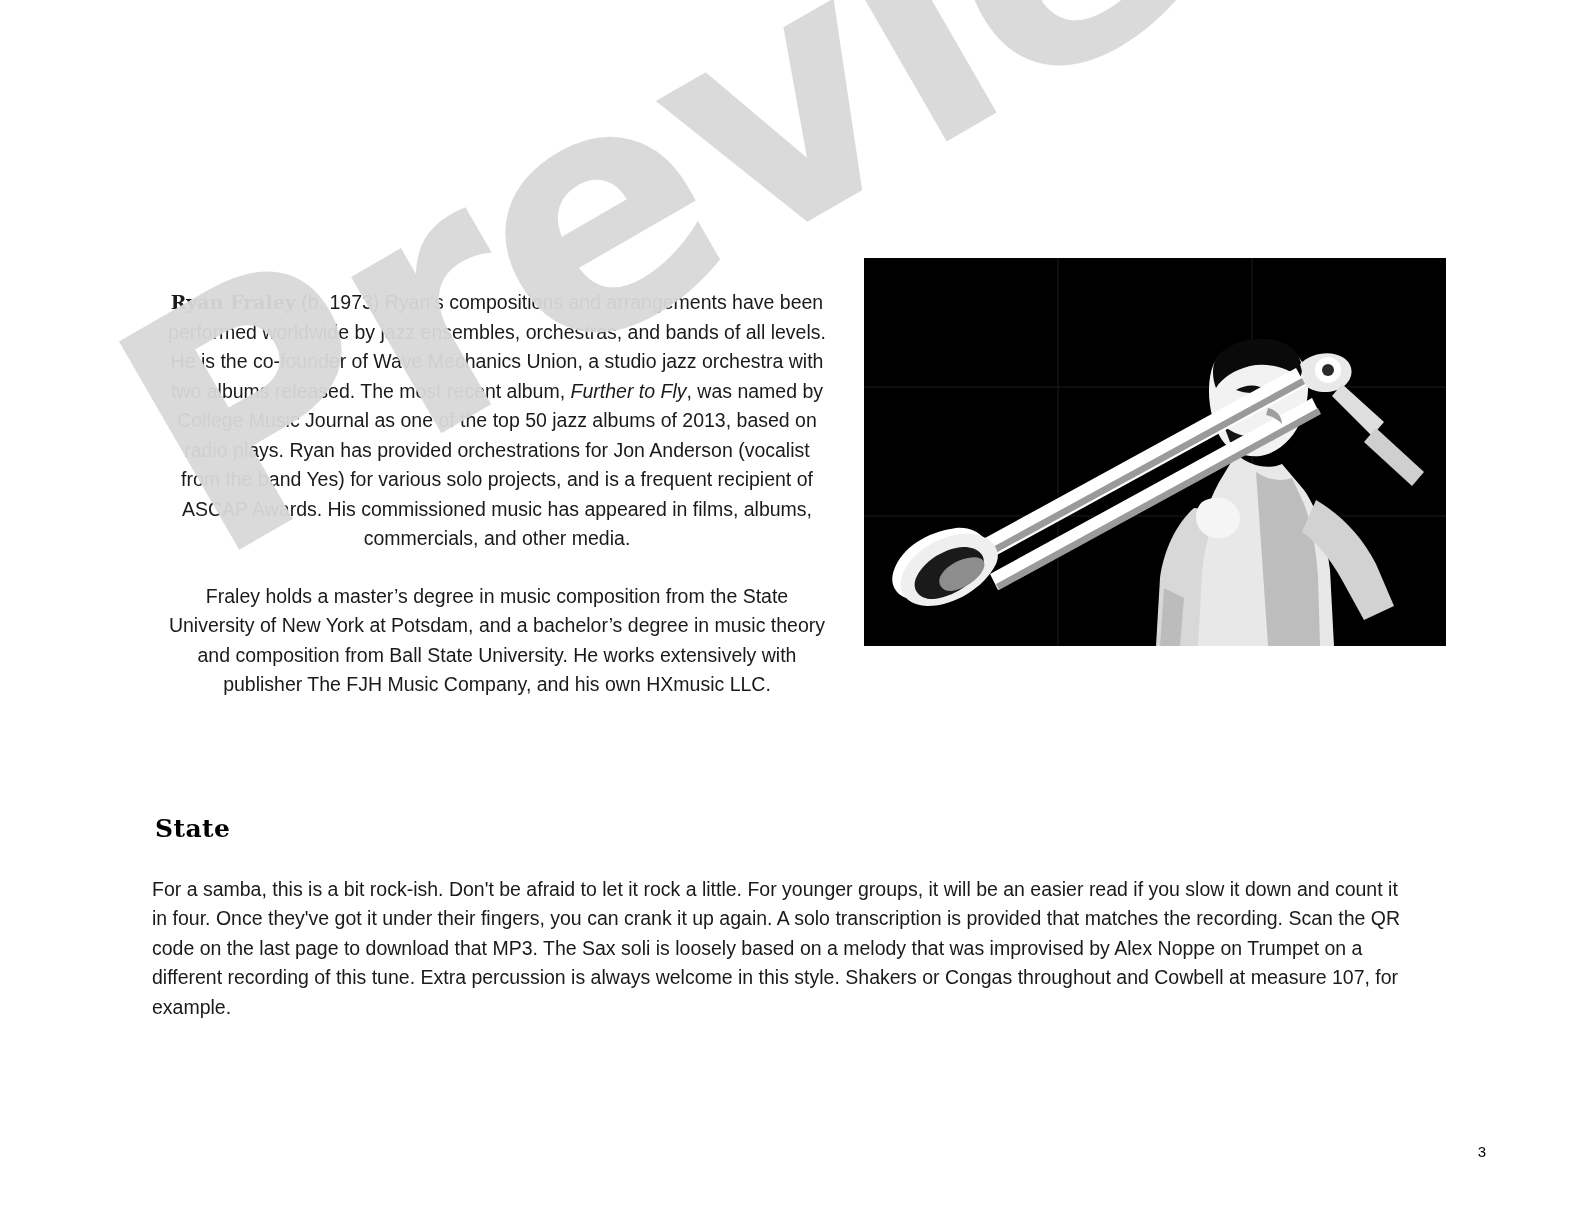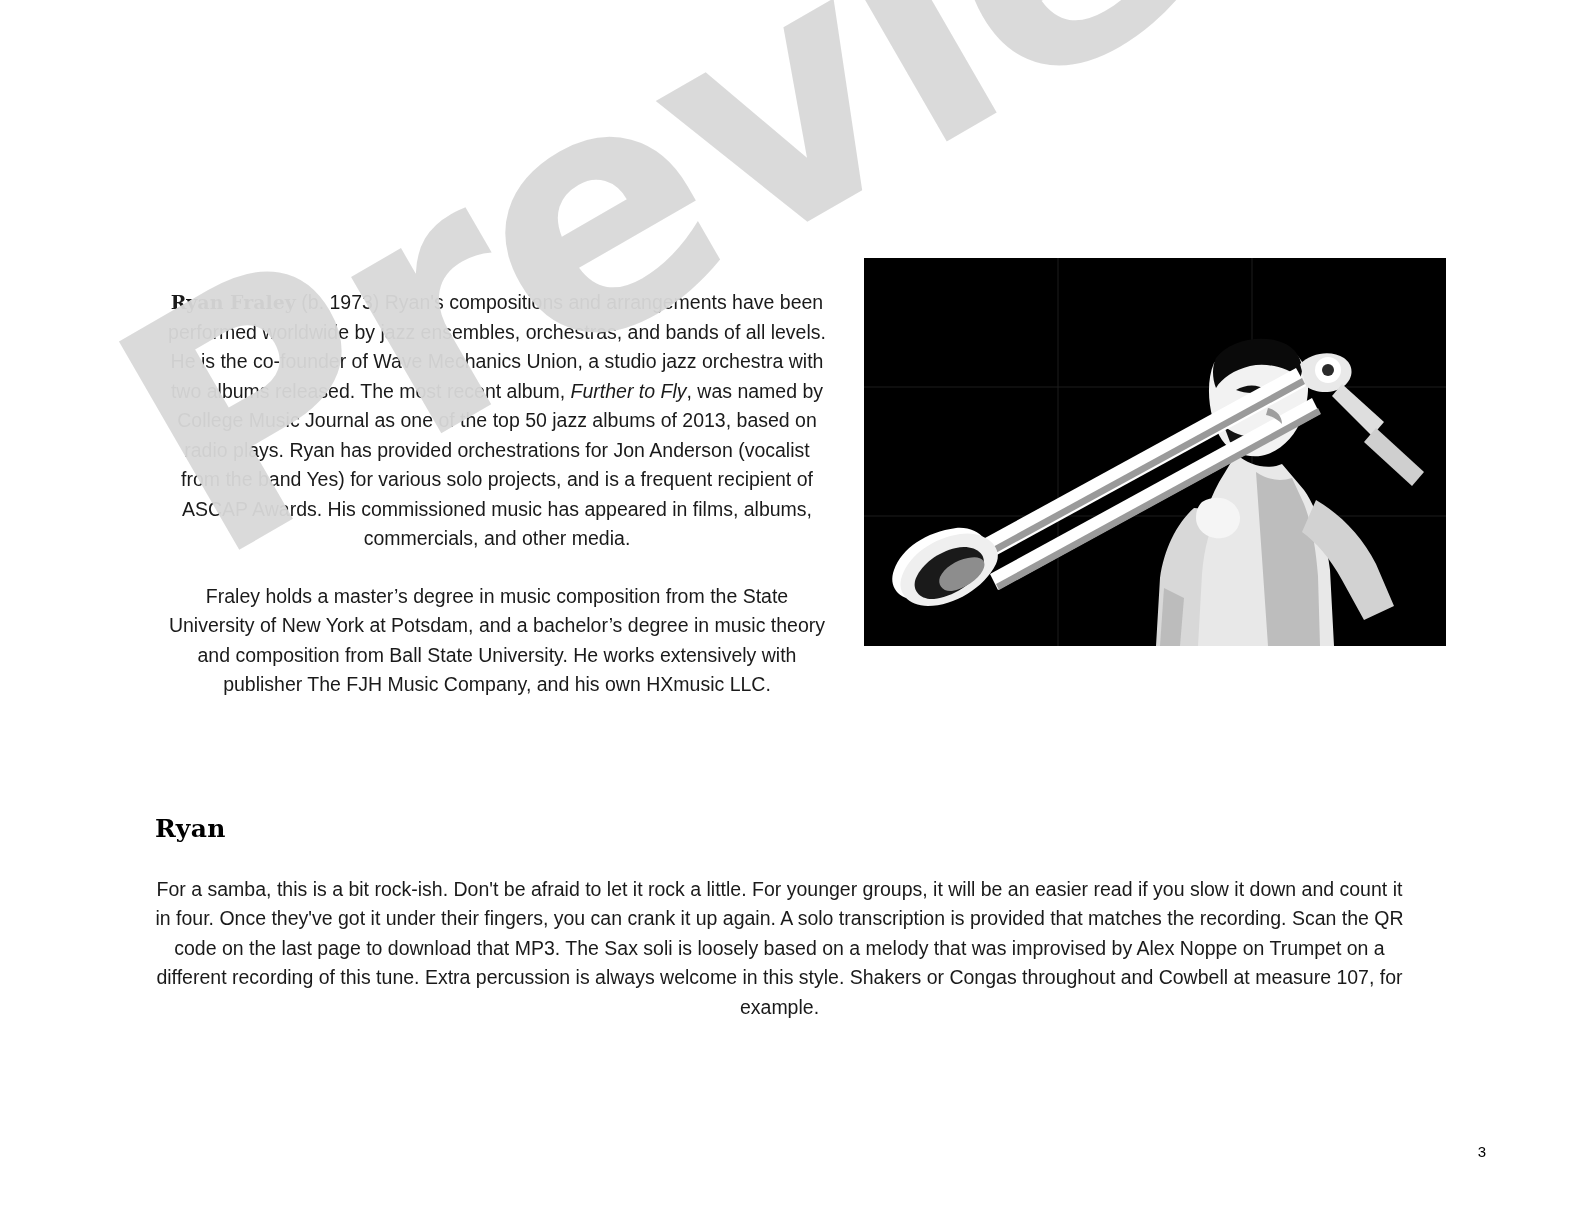--- a/index.html
+++ b/index.html
@@ -89,21 +89,20 @@
   }
   .notes-body {
     position: absolute;
     left: 152px;
     top: 855px;
     width: 1255px;
     font-size: 19.5px;
     line-height: 29.5px;
     color: #1a1a1a;
     z-index: 6;
-    text-align: center;
   }
   .page-number {
     position: absolute;
     right: 98px;
     bottom: 64px;
     font-size: 15px;
     color: #000000;
     z-index: 6;
   }
 </style>
@@ -164,18 +163,18 @@
 
       <path d="M404 150 C412 152 418 158 418 166 C414 162 408 158 402 157 Z" fill="#9e9e9e"></path>
       <path d="M300 330 L320 340 L316 388 L296 388 Z" fill="#bcbcbc"></path>
     </svg>
   </div>
 
   <div class="watermark">
     <div class="watermark-text">Preview Only</div>
   </div>
 
-  <h2 class="notes-heading">Ryan</h2>
+  <h2 class="notes-heading">State</h2>
   <p class="notes-body">For a samba, this is a bit rock-ish. Don't be afraid to let it rock a little. For younger groups, it will be an easier read if you slow it down and count it in four. Once they've got it under their fingers, you can crank it up again. A solo transcription is provided that matches the recording. Scan the QR code on the last page to download that MP3. The Sax soli is loosely based on a melody that was improvised by Alex Noppe on Trumpet on a different recording of this tune. Extra percussion is always welcome in this style. Shakers or Congas throughout and Cowbell at measure 107, for example.</p>
 
   <div class="page-number">3</div>
 
 </div>
 
 </body></html>

